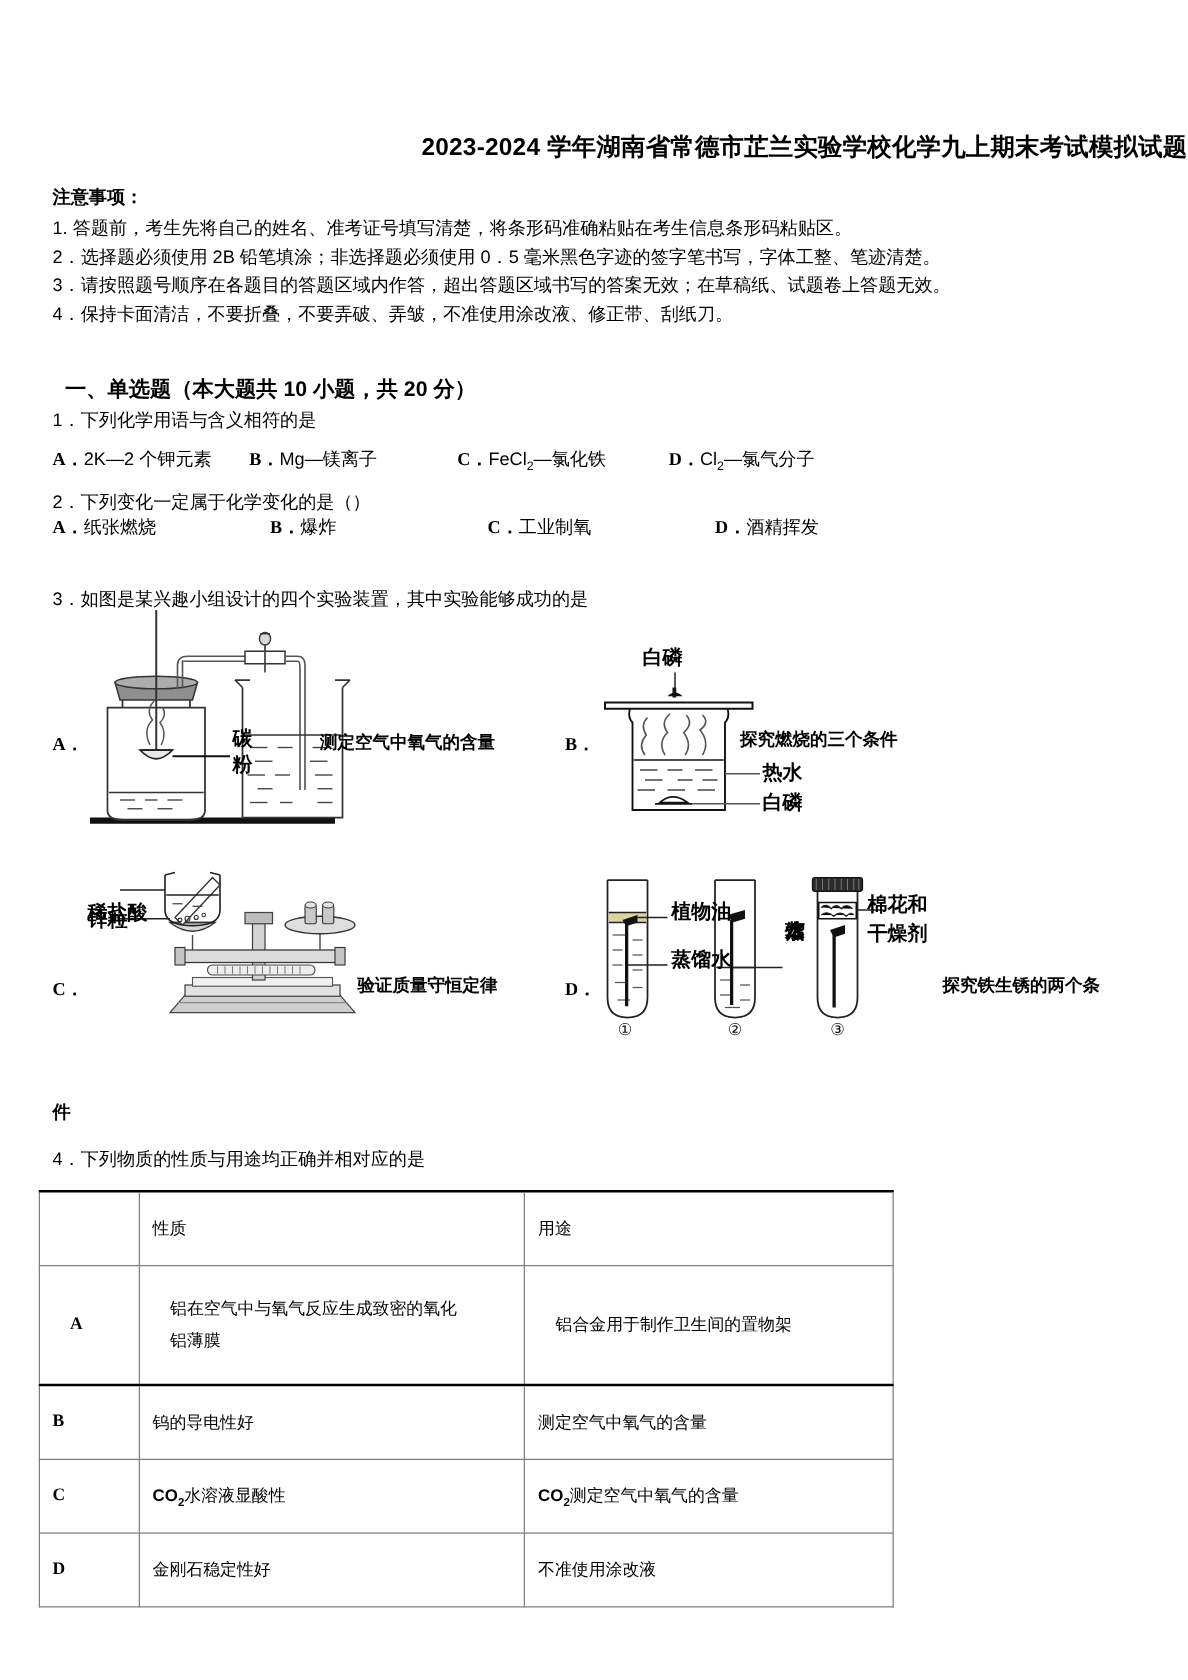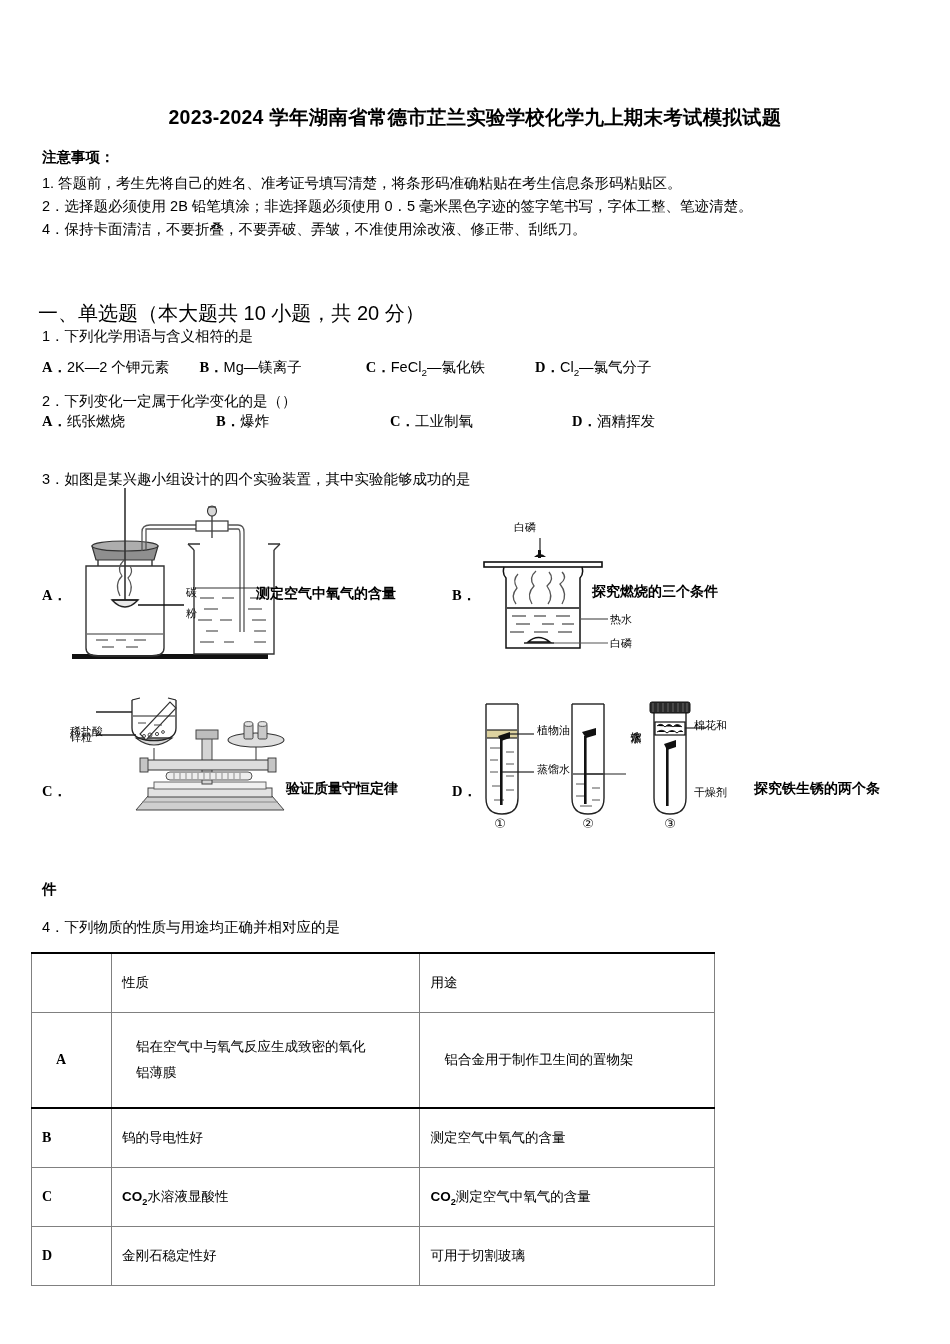--- a/index.html
+++ b/index.html
@@ -8,40 +8,40 @@
     background:#ffffff;
     font-family:"Liberation Serif","DejaVu Serif",serif;
     color:#000000;
     overflow:hidden;
     position:relative;
   }
   .page { position:absolute; left:0; top:0; width:950px; height:1344px; }
 
   .title {
     position:absolute; left:0; top:104px; width:950px;
-    text-align:center;
+    text-align:right;
     font-size:19.5px; font-weight:bold;
     letter-spacing:0.2px;
     font-family:"Liberation Sans","DejaVu Sans",sans-serif;
   }
 
   .notice-head {
     position:absolute; left:42px; top:148px;
     font-size:14.5px; font-weight:bold;
     font-family:"Liberation Sans","DejaVu Sans",sans-serif;
   }
   .notice-list { position:absolute; left:42px; top:172px; width:880px; }
   .notice-item {
     font-size:14.5px; line-height:23px; white-space:nowrap;
     font-family:"Liberation Sans","DejaVu Sans",sans-serif;
   }
 
   .sec-head {
-    position:absolute; left:38px; top:300px;
-    font-size:20px; font-weight:normal;
+    position:absolute; left:52px; top:300px;
+    font-size:17px; font-weight:bold;
     font-family:"Liberation Sans","DejaVu Sans",sans-serif;
   }
 
   .qstem { position:absolute; font-size:14.5px; white-space:nowrap;
            font-family:"Liberation Sans","DejaVu Sans",sans-serif; }
   .q1stem { left:42px; top:327px; }
   .q2stem { left:42px; top:392px; }
   .q3stem { left:42px; top:458px;margin-top:12px; }
   .q4stem { left:42px; top:918px; }
 
@@ -63,23 +63,24 @@
   .figs { position:absolute; left:0; top:480px; width:950px; height:390px; }
   .figlabel {
     position:absolute; font-size:14.5px; font-weight:bold;
     font-family:"Liberation Serif","DejaVu Serif",serif;
   }
   .figcap {
     position:absolute; font-size:14px; font-weight:bold; white-space:nowrap;
     font-family:"Liberation Sans","DejaVu Sans",sans-serif;
   }
   .zhlab {
-    position:absolute; font-size:11px; white-space:nowrap;
+    position:absolute; font-size:16px; white-space:nowrap;
     font-family:"Liberation Sans","DejaVu Sans",sans-serif;
     line-height:14px;
+    font-weight:bold;
   }
   .zhlab.vert { writing-mode:vertical-rl; text-orientation:upright; line-height:13px; }
 
   
   .tbl {
     position:absolute; left:31px; top:952px;
     width:684px;
     border-collapse:collapse;
     font-size:13.5px;
     font-family:"Liberation Sans","DejaVu Sans",sans-serif;
@@ -106,20 +107,21 @@
 <body>
 
 <div class="page">
 
   <div class="title">2023-2024 学年湖南省常德市芷兰实验学校化学九上期末考试模拟试题</div>
 
   <div class="notice-head">注意事项：</div>
   <div class="notice-list">
     <div class="notice-item">1.  答题前，考生先将自己的姓名、准考证号填写清楚，将条形码准确粘贴在考生信息条形码粘贴区。</div>
     <div class="notice-item">2．选择题必须使用 2B 铅笔填涂；非选择题必须使用 0．5 毫米黑色字迹的签字笔书写，字体工整、笔迹清楚。</div>
+    <div class="notice-item">3．请按照题号顺序在各题目的答题区域内作答，超出答题区域书写的答案无效；在草稿纸、试题卷上答题无效。</div>
     <div class="notice-item">4．保持卡面清洁，不要折叠，不要弄破、弄皱，不准使用涂改液、修正带、刮纸刀。</div>
   </div>
 
   <div class="sec-head">一、单选题（本大题共 10 小题，共 20 分）</div>
 
   <div class="qstem q1stem">1．下列化学用语与含义相符的是</div>
   <div class="optrow q1opts">
     <span class="opt"><span class="lbl">A．</span><span>2K—2 个钾元素</span></span>
     <span style="display:inline-block;width:22px"></span>
     <span class="opt"><span class="lbl">B．</span><span>Mg—镁离子</span></span>
@@ -395,21 +397,21 @@
         <rect x="190" y="46" width="2.6" height="58" fill="#111"></rect>
 
         <line x1="209" y1="26" x2="230" y2="26" stroke="#222" stroke-width="1.2"></line>
         <text x="194" y="126" font-family="DejaVu Sans, sans-serif" font-size="13" fill="#111" text-anchor="middle">③</text>
       </svg>
     </div>
     <div class="zhlab" style="left:537px; top:243px;">植物油</div>
     <div class="zhlab" style="left:537px; top:282px;">蒸馏水</div>
     <div class="zhlab vert" style="left:629px; top:243px; height:56px;">蒸馏水</div>
     <div class="zhlab" style="left:694px; top:238px;">棉花和</div>
-    <div class="zhlab" style="left:694px; top:261px;margin-top:44px;">干燥剂</div>
+    <div class="zhlab" style="left:694px; top:261px;">干燥剂</div>
     <div class="figcap" style="left:754px; top:300px;">探究铁生锈的两个条</div>
 
   </div>
 
   <div class="cont-char">件</div>
 
   <div class="qstem q4stem">4．下列物质的性质与用途均正确并相对应的是</div>
 
   <table class="tbl">
     <tbody>
@@ -434,18 +436,18 @@
       <td class="c2 thick-top">测定空气中氧气的含量</td>
     </tr>
     <tr class="r-c">
       <td class="c0">C</td>
       <td class="c1"><span style="font-weight:bold">CO</span><sub style="font-weight:bold">2</sub><span>水溶液显酸性</span></td>
       <td class="c2"><span style="font-weight:bold">CO</span><sub style="font-weight:bold">2</sub><span>测定空气中氧气的含量</span></td>
     </tr>
     <tr class="r-d">
       <td class="c0">D</td>
       <td class="c1">金刚石稳定性好</td>
-      <td class="c2">可用于切割玻璃</td>
+      <td class="c2">不准使用涂改液</td>
     </tr>
   </tbody>
     </table>
 
 </div>
 
 </body></html>

